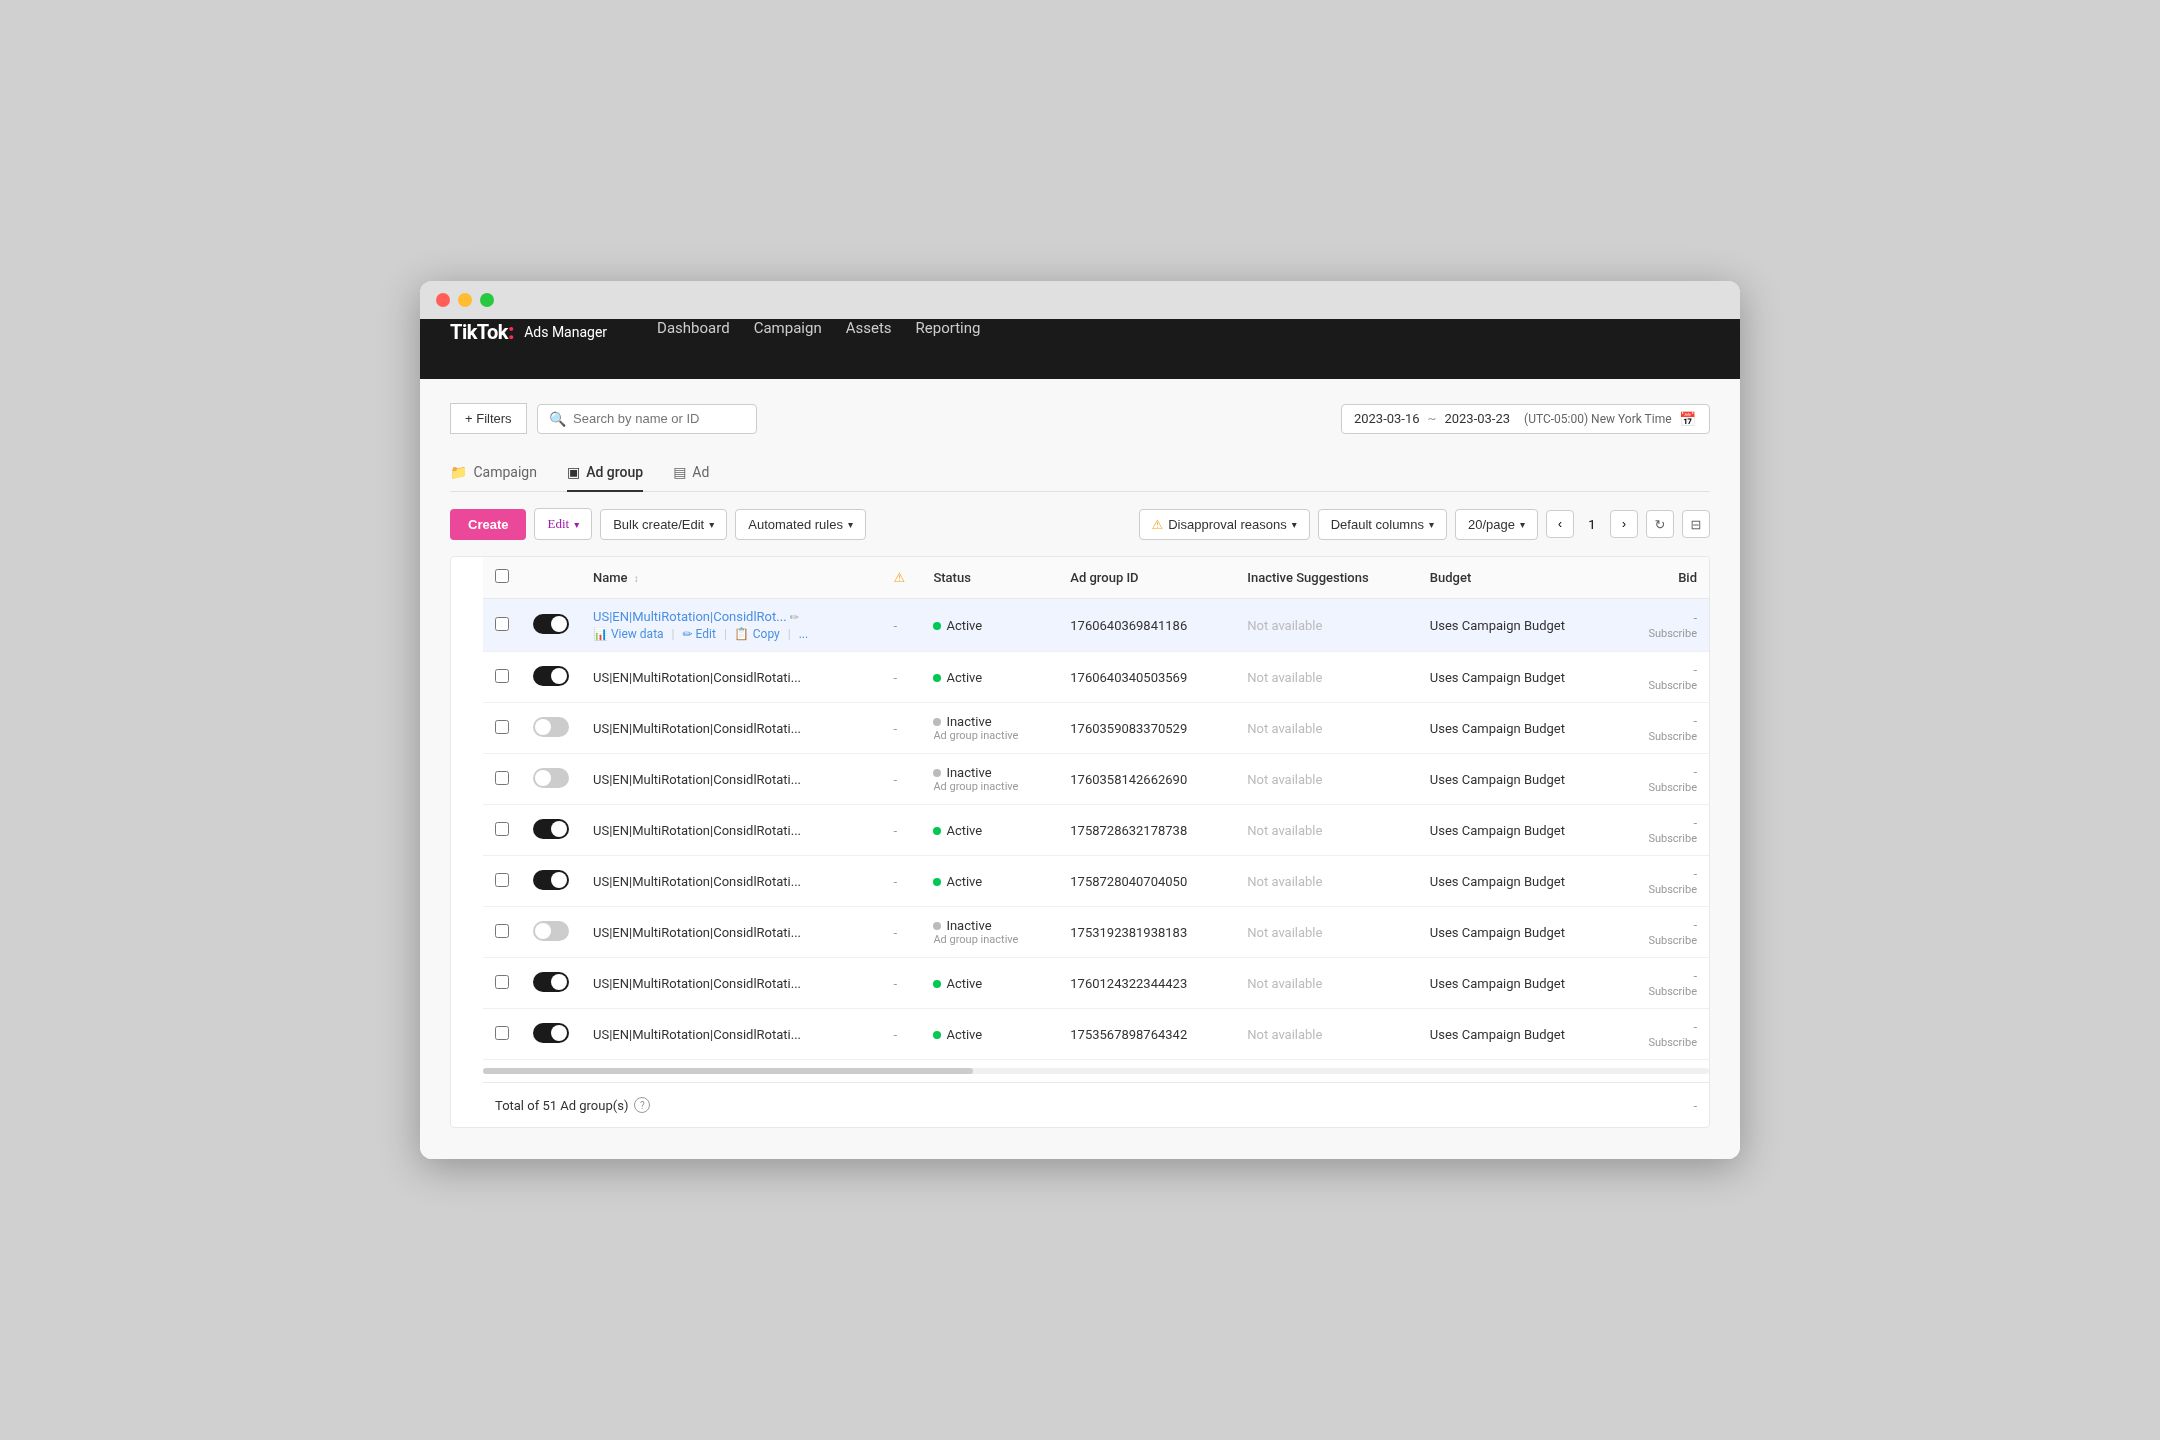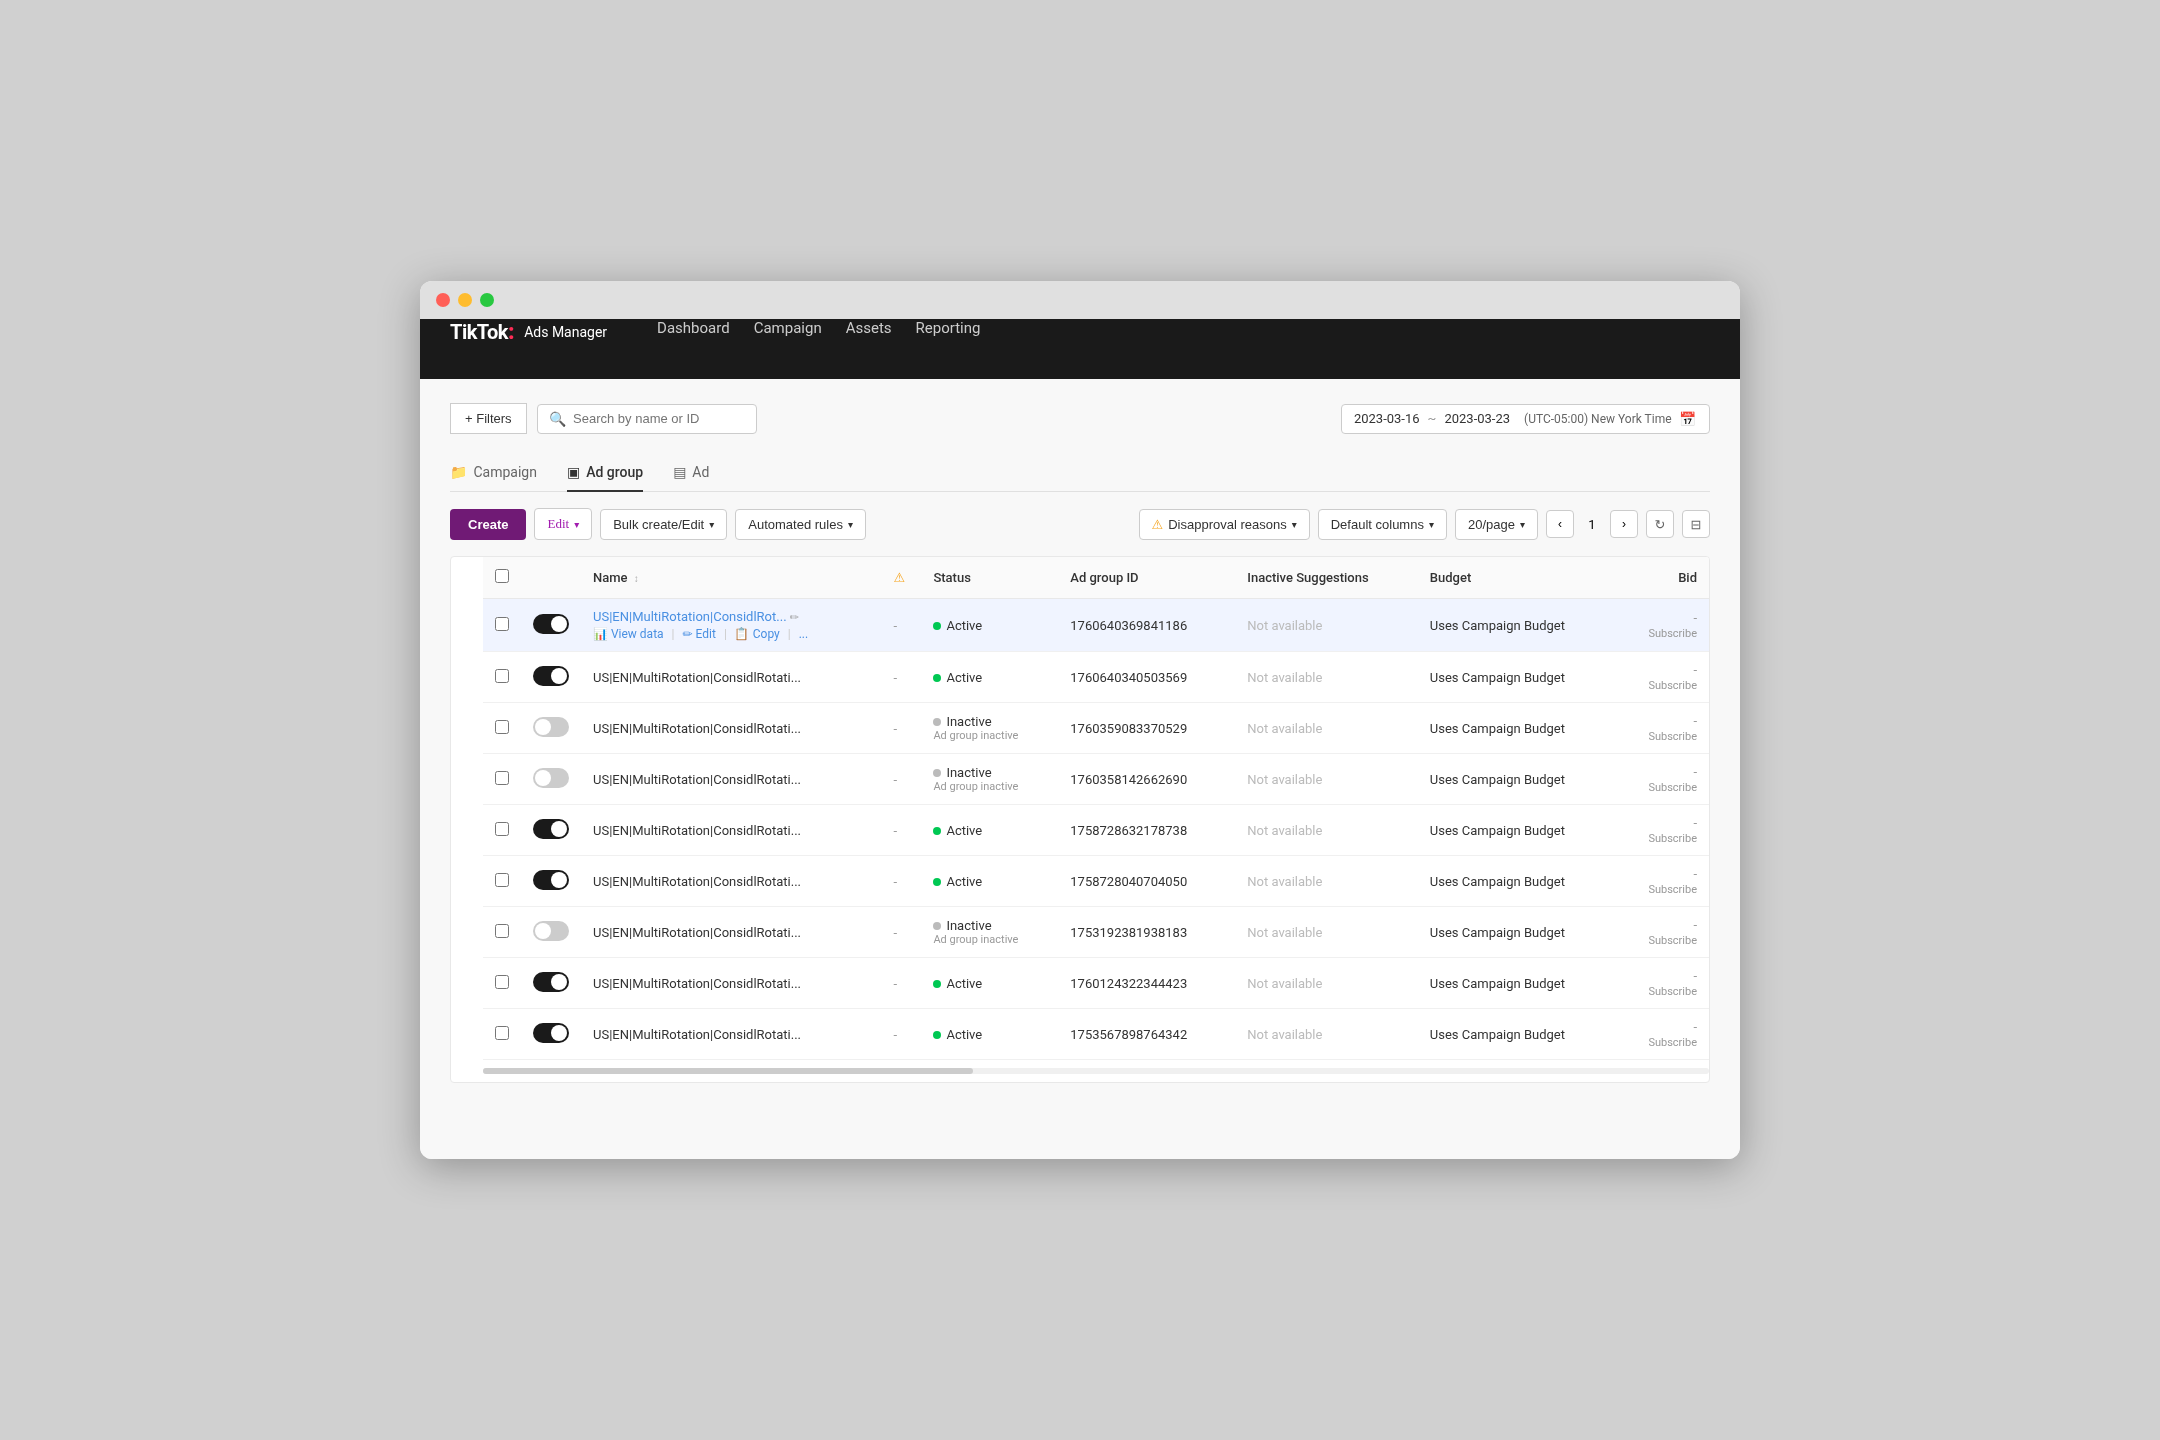--- a/index.html
+++ b/index.html
@@ -161,21 +161,21 @@
     .action-row {
       display: flex;
       align-items: center;
       justify-content: space-between;
       margin-bottom: 16px;
     }
     .left-actions { display: flex; align-items: center; gap: 8px; }
     .right-actions { display: flex; align-items: center; gap: 8px; }
 
     .btn-create {
-      background: #701a75;
+      background: #ec4899;
       color: white;
       border: none;
       border-radius: 4px;
       padding: 8px 18px;
       font-size: 13px;
       font-weight: 600;
       cursor: pointer;
     }
     .btn-edit, .btn-bulk, .btn-rules, .btn-disapproval, .btn-columns, .btn-page {
       display: flex;
@@ -594,16 +594,25 @@
               <td><span>1753567898764342</span></td>
               <td><span style="color:#bbb;">Not available</span></td>
               <td><span>Uses Campaign Budget</span></td>
               <td><span class="dash-text">-</span><br><span class="subscribe-text">Subscribe</span></td>
             </tr>
           </tbody>
       </table>
       <div class="scrollbar-track">
         <div class="scrollbar-thumb"></div>
       </div>
+      <div class="footer-row">
+        <div class="footer-total">
+          <span>Total of 51 Ad group(s)</span>
+          <span class="help-icon">?</span>
+        </div>
+        <div>
+          <span class="dash-text">-</span>
+        </div>
+      </div>
     </div>
 
   </div>
 </div>
 
 </body></html>

